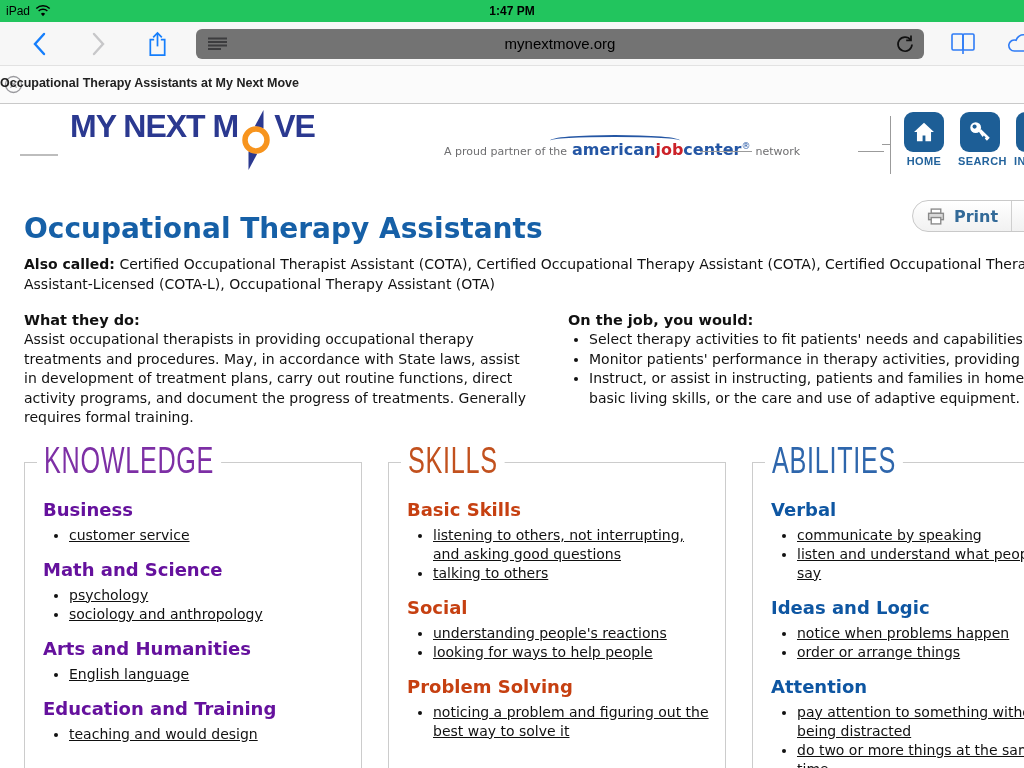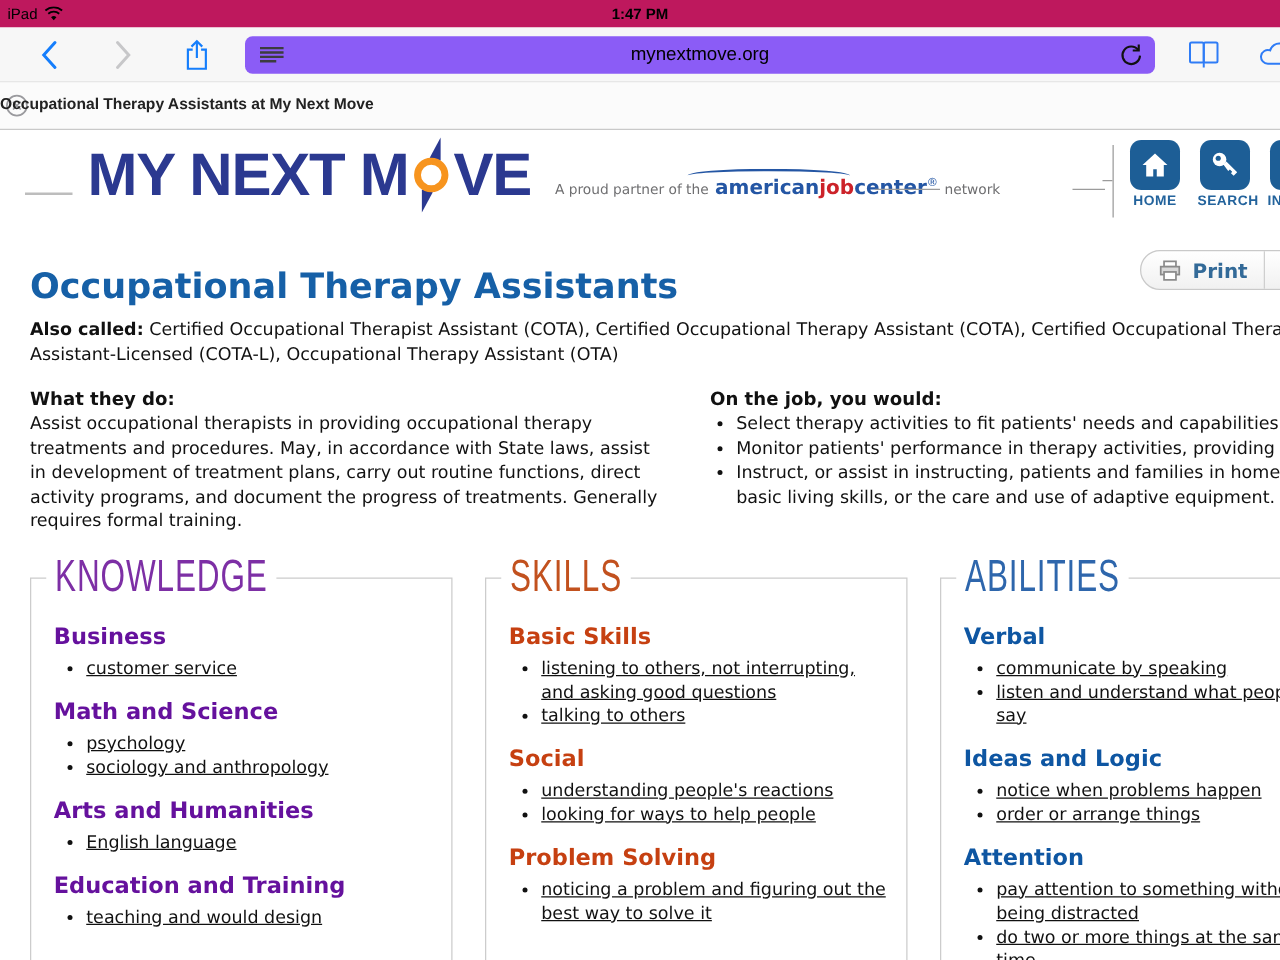--- a/index.html
+++ b/index.html
@@ -1,41 +1,41 @@
 <!DOCTYPE html>
 <html style="--navy: #2b3990; --orange: #f7941e; --title-blue: #1660a7; --nav-blue: #1d5e96; --ios-blue: #157efc;"><head>
 <meta charset="utf-8">
 <style>
   html,body{margin:0;padding:0;width:1024px;height:768px;overflow:hidden;background:#fff;
     font-family:"DejaVu Sans","Liberation Sans",sans-serif;}
   
-  .statusbar{position:absolute;top:0;left:0;width:1024px;height:22px;background:#be185d;
+  .statusbar{position:absolute;top:0;left:0;width:1024px;height:22px;background:#22c55e;
     font-family:"Liberation Sans",sans-serif;font-size:12px;color:#000;}
   .sb-left{position:absolute;left:6px;top:4px;display:flex;align-items:center;gap:5px;}
   .sb-time{position:absolute;left:0;right:0;top:4px;text-align:center;font-weight:bold;}
   .toolbar{position:absolute;top:22px;left:0;width:1024px;height:43px;background:#f7f7f7;
     border-bottom:1px solid #e2e2e2;}
   .tb-btn{position:absolute;top:0;height:43px;display:flex;align-items:center;justify-content:center;background:none;border:none;padding:0;cursor:pointer;}
-  .urlbar{position:absolute;left:196px;top:7px;width:728px;height:30px;background:#8b5cf6;
+  .urlbar{position:absolute;left:196px;top:7px;width:728px;height:30px;background:#737373;
     border-radius:6px;}
   .url-text{position:absolute;left:0;right:0;top:6px;text-align:center;
     font-family:"Liberation Sans",sans-serif;font-size:15px;color:#000;}
   .reader-btn{position:absolute;left:12px;top:8px;background:none;border:none;padding:0;cursor:pointer;}
   .refresh-btn{position:absolute;right:10px;top:5px;background:none;border:none;padding:0;cursor:pointer;}
   .tabbar{position:absolute;top:66px;left:0;width:1024px;height:37px;background:#fbfbfb;
     border-bottom:1px solid #c9c9c9;}
   .tab-close{position:absolute;left:4px;top:9px;background:none;border:none;padding:0;cursor:pointer;}
   .tab-title{position:absolute;left:0;right:0;top:10px;text-align:left;
     font-family:"Liberation Sans",sans-serif;font-size:12.5px;font-weight:bold;color:#222;}
   
   .content{position:absolute;top:104px;left:0;width:1140px;background:#fff;}
   .site-header{position:relative;height:96px;}
   .rule-left{position:absolute;left:20px;top:50px;width:38px;height:2px;background:#bdbdbd;}
-  .logo{position:absolute;left:70px;top:4px;display:flex;align-items:center;
-    font-family:"Liberation Sans",sans-serif;font-weight:bold;font-size:48px;letter-spacing:-1px;color:var(--navy);}
+  .logo{position:absolute;left:70px;top:4px;display:flex;
+    font-family:"Liberation Sans",sans-serif;font-weight:bold;font-size:32px;letter-spacing:-1px;color:var(--navy);}
   .logo svg{margin:0 1px;}
   .partner{position:absolute;left:444px;top:36px;white-space:nowrap;}
   .partner .pfx,.partner .sfx{font-size:11px;color:#6e6e70;}
   .partner .b1,.partner .b3{font-weight:bold;font-size:16px;color:#2456a4;}
   .partner .b2{font-weight:bold;font-size:16px;color:#cc2229;}
   .partner .reg{font-size:9px;color:#2456a4;vertical-align:super;}
   .partner-arc{position:absolute;left:106px;top:-5px;width:130px;height:9px;
     border-top:2px solid #2456a4;border-radius:50%;}
   .dash{position:absolute;height:1px;background:#9b9b9b;}
   .onet{position:absolute;left:772px;top:20px;width:80px;font-family:"Liberation Serif",serif;color:#1c62ab;}

